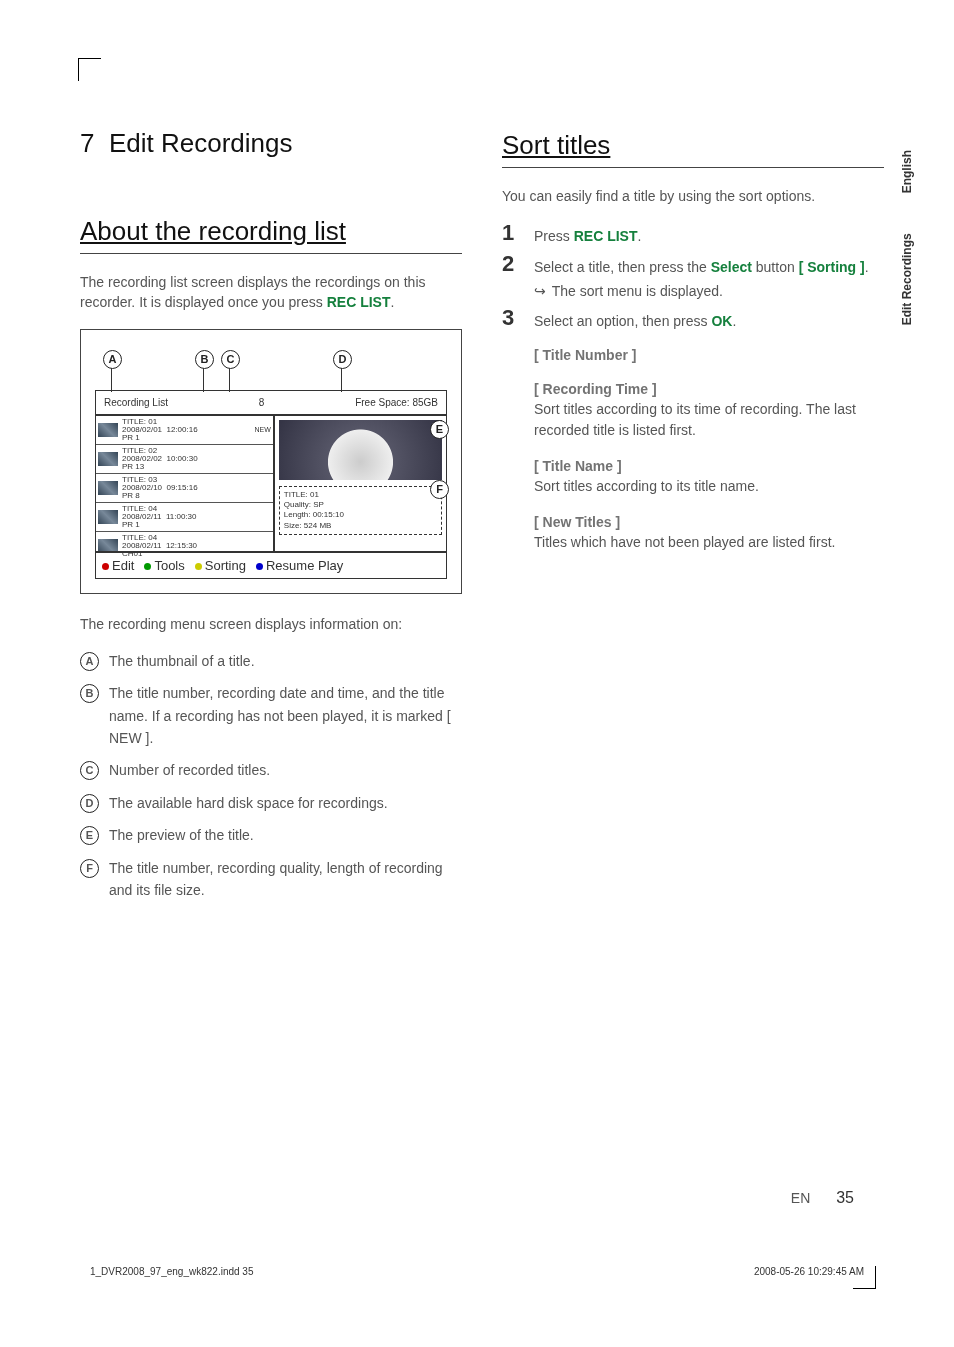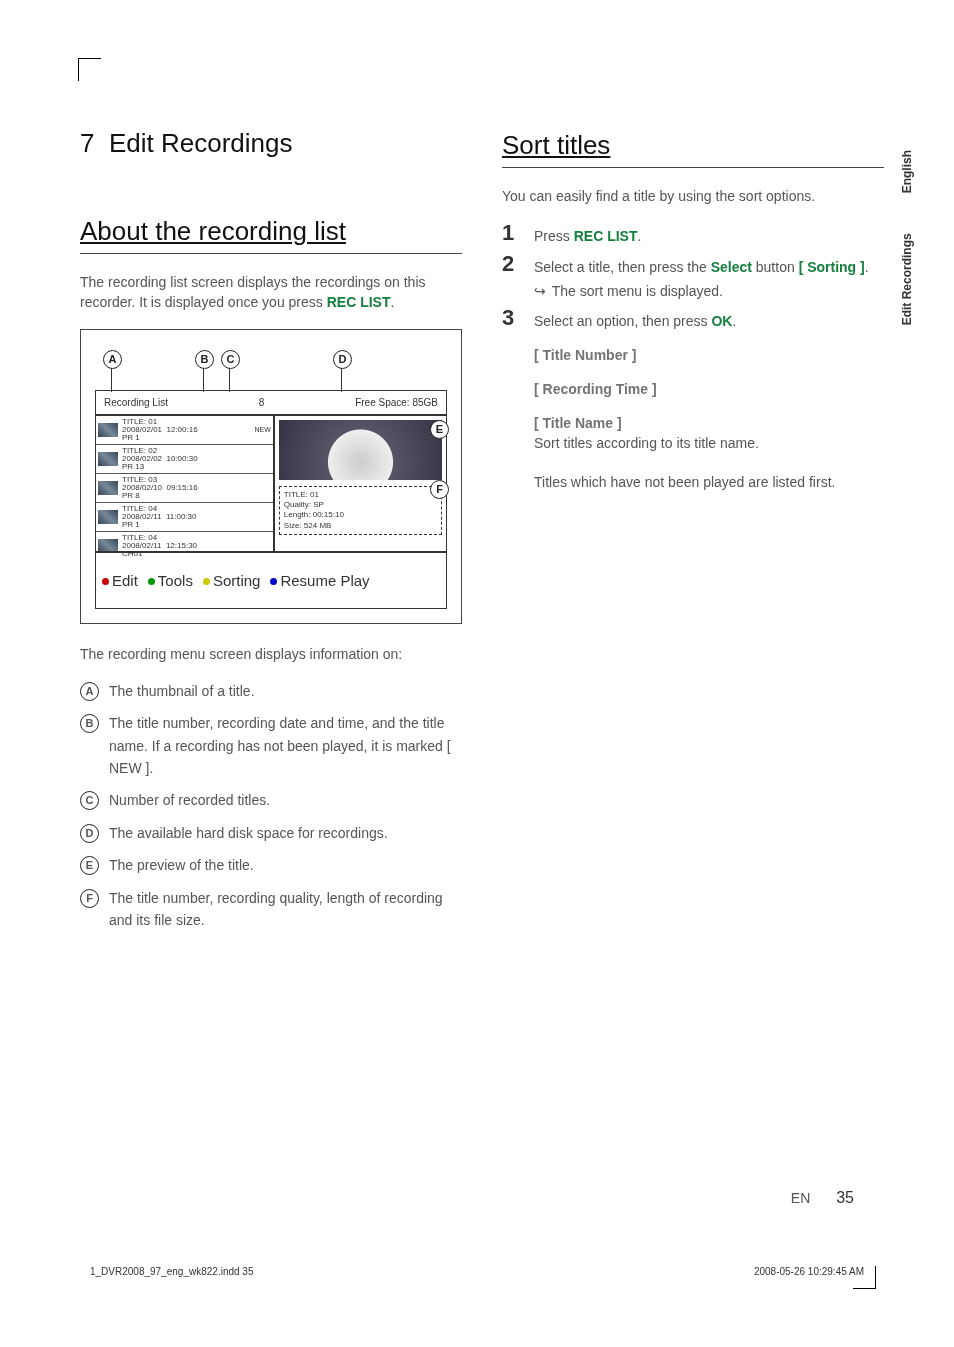--- a/index.html
+++ b/index.html
@@ -128,22 +128,22 @@
   }
   .rl-info{
     border:1px dashed #333;
     padding:3px 4px;
     font-size:8px; line-height:1.3;
     color:#333;
   }
   .rl-footer{
     border-top:2px solid #333;
     display:flex; gap:10px;
-    padding:19px 6px;
-    font-size:15px;
+    padding:5px 6px;
+    font-size:13px;
   }
   .dot{width:7px;height:7px;border-radius:50%;display:inline-block;margin-right:3px;vertical-align:middle;}
   .d-red{background:#c00;}
   .d-green{background:#090;}
   .d-yellow{background:#cc0;}
   .d-blue{background:#00c;}
   .legend { font-size:14px; color:#555; line-height:1.6; }
   .legend-item{display:flex; gap:10px; margin-bottom:10px;}
   .legend-item .co-circ{flex-shrink:0; margin-top:2px;}
   .steps { font-size:14px; color:#555; }
@@ -324,26 +324,28 @@
         </div>
       </div>
 
       <div style="height:10px"></div>
 
       <div class="sort-opt">
         <div class="opt-name">[ Title Number ]</div>
       </div>
       <div class="sort-opt">
         <div class="opt-name">[ Recording Time ]</div>
+        <div class="opt-desc">Sort titles according to its time of recording. The last recorded title is listed first.</div>
       </div>
       <div class="sort-opt">
         <div class="opt-name">[ Title Name ]</div>
         <div class="opt-desc">Sort titles according to its title name.</div>
       </div>
       <div class="sort-opt">
+        <div class="opt-name">[ New Titles ]</div>
         <div class="opt-desc">Titles which have not been played are listed first.</div>
       </div>
     </div>
   </div>
 
   <div class="page-foot">
     <span>EN</span>
     <span class="pn">35</span>
   </div>
 

